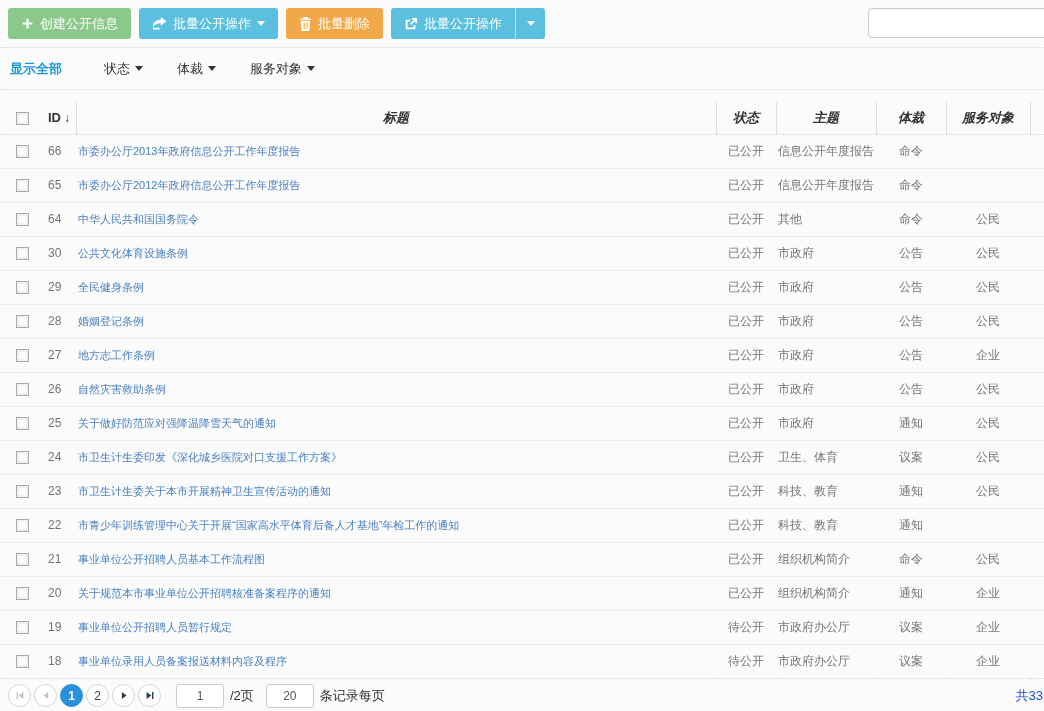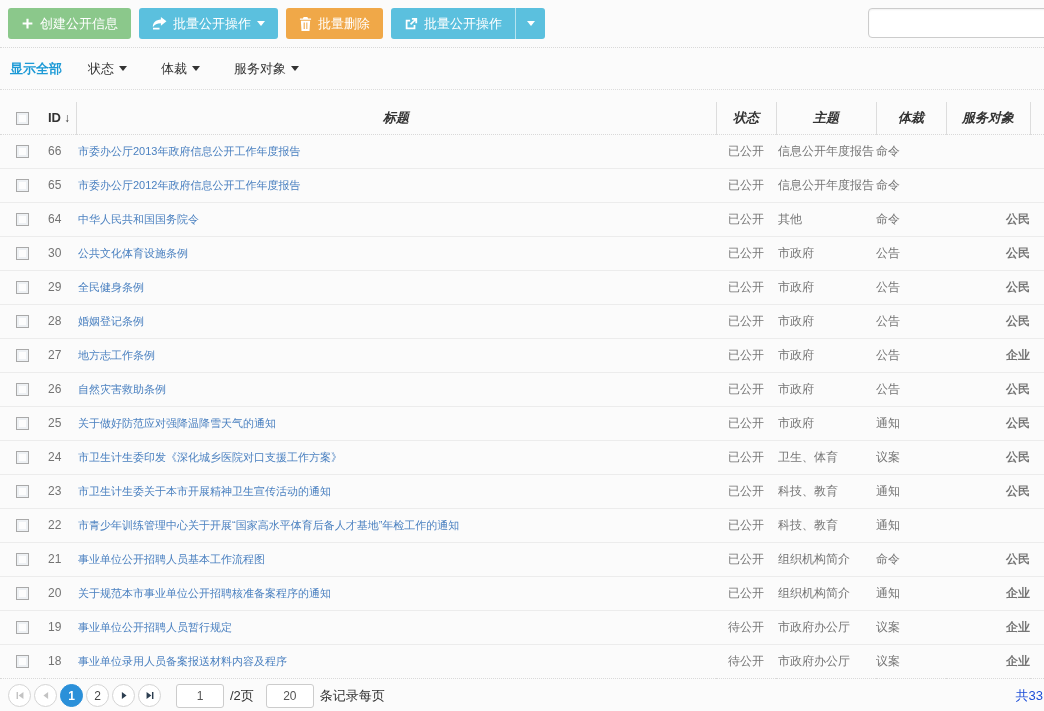--- a/index.html
+++ b/index.html
@@ -32,21 +32,21 @@
   .search-input {
     width:190px; height:30px; border:1px solid #ccc; border-radius:4px; background:#fff;
     padding:0 8px; font-size:13px; margin-right:-14px; outline:none;
     box-shadow:inset 0 1px 2px rgba(0,0,0,.06); font-family:inherit;
   }
 
   
   .filter-bar { height:42px; display:flex; align-items:center; padding-left:10px; border-bottom:1px dotted #dcdcdc; }
   .filter-link { color:#333; text-decoration:none; margin-right:34px; display:inline-flex; align-items:center; gap:5px; cursor:pointer; }
   .filter-link .caret-dark { width:0; height:0; border-left:4px solid transparent; border-right:4px solid transparent; border-top:5px solid #333; display:inline-block; }
-  .filter-link.active { color:#1d9ad6; font-weight:bold; margin-right:26px; }
+  .filter-link.active { color:#1d9ad6; font-weight:bold; margin-right:42px; }
 
   
   table { width:100%; border-collapse:collapse; table-layout:fixed; background:transparent; margin-top:12px; }
   col.c-check{width:44px;} col.c-id{width:32px;} col.c-title{width:auto;}
   col.c-status{width:60px;} col.c-topic{width:100px;} col.c-genre{width:70px;}
   col.c-aud{width:84px;} col.c-fill{width:14px;}
   thead th {
     height:32px; font-weight:bold; color:#333; font-size:13px; vertical-align:middle;
     border-bottom:1px dotted #d9d9d9; white-space:nowrap;
   }
@@ -55,22 +55,22 @@
   th.h-title, th.h-status, th.h-topic, th.h-genre, th.h-aud { text-align:center;font-style:italic; }
   .sort-arrow { font-weight:bold; color:#333; margin-left:3px; font-size:12px; }
   tbody td { height:34px; vertical-align:middle; border-bottom:1px solid #ececec; font-size:12px; color:#757575; white-space:nowrap; overflow:hidden; }
   tbody tr:last-child td { border-bottom:1px dotted #d9d9d9; }
   td.t-check, th.h-check { text-align:center; }
   td.t-id { padding-left:4px; color:#737373; }
   td.t-title { padding-left:2px; }
   td.t-title a { color:#4a80c0; text-decoration:none; font-size:11px; cursor:pointer; }
   td.t-status { text-align:center; }
   td.t-topic { padding-left:2px; }
-  td.t-genre { }
-  td.t-aud { text-align:right;font-weight:bold; }
+  td.t-genre { text-align:center; }
+  td.t-aud { text-align:center; }
   .cb {
     display:inline-block; width:13px; height:13px; background:#fdfdfd;
     border:1px solid #a9a9a9; box-shadow:inset 0 0 0 2px #eef1f4; vertical-align:middle; cursor:pointer;
   }
 
   
   .pager { height:34px; display:flex; align-items:center; padding-left:8px; position:relative; }
   .pg-btn {
     width:23px; height:23px; border-radius:50%; border:1px solid #d5d5d5; background:#fff;
     display:inline-flex; align-items:center; justify-content:center; margin-right:3px; cursor:pointer;

